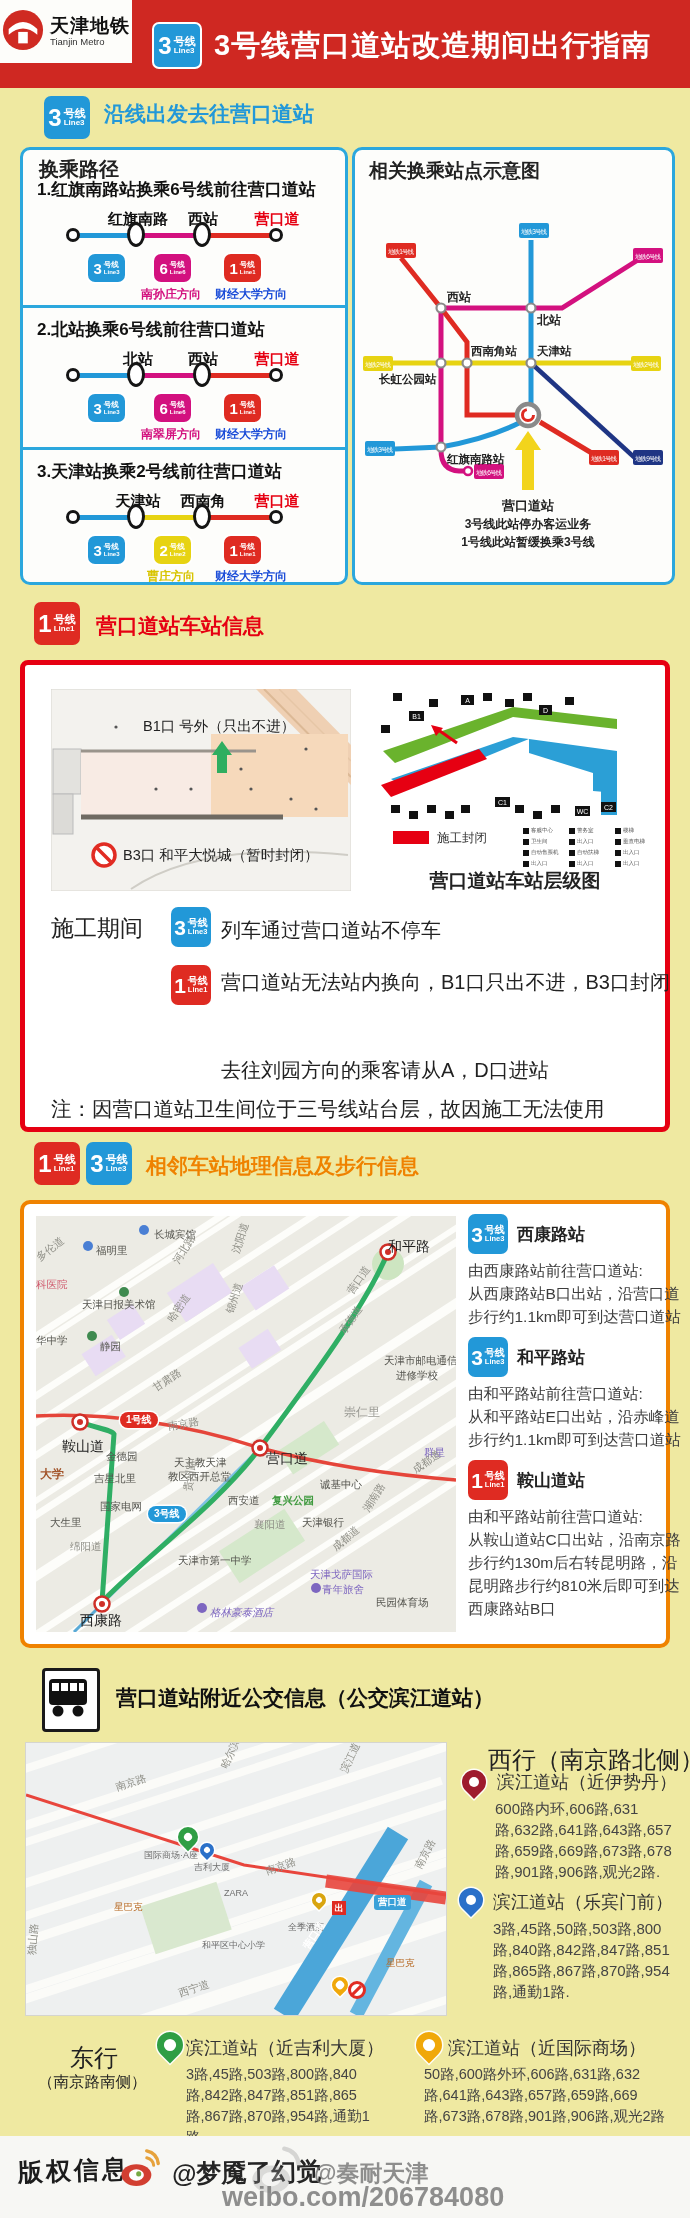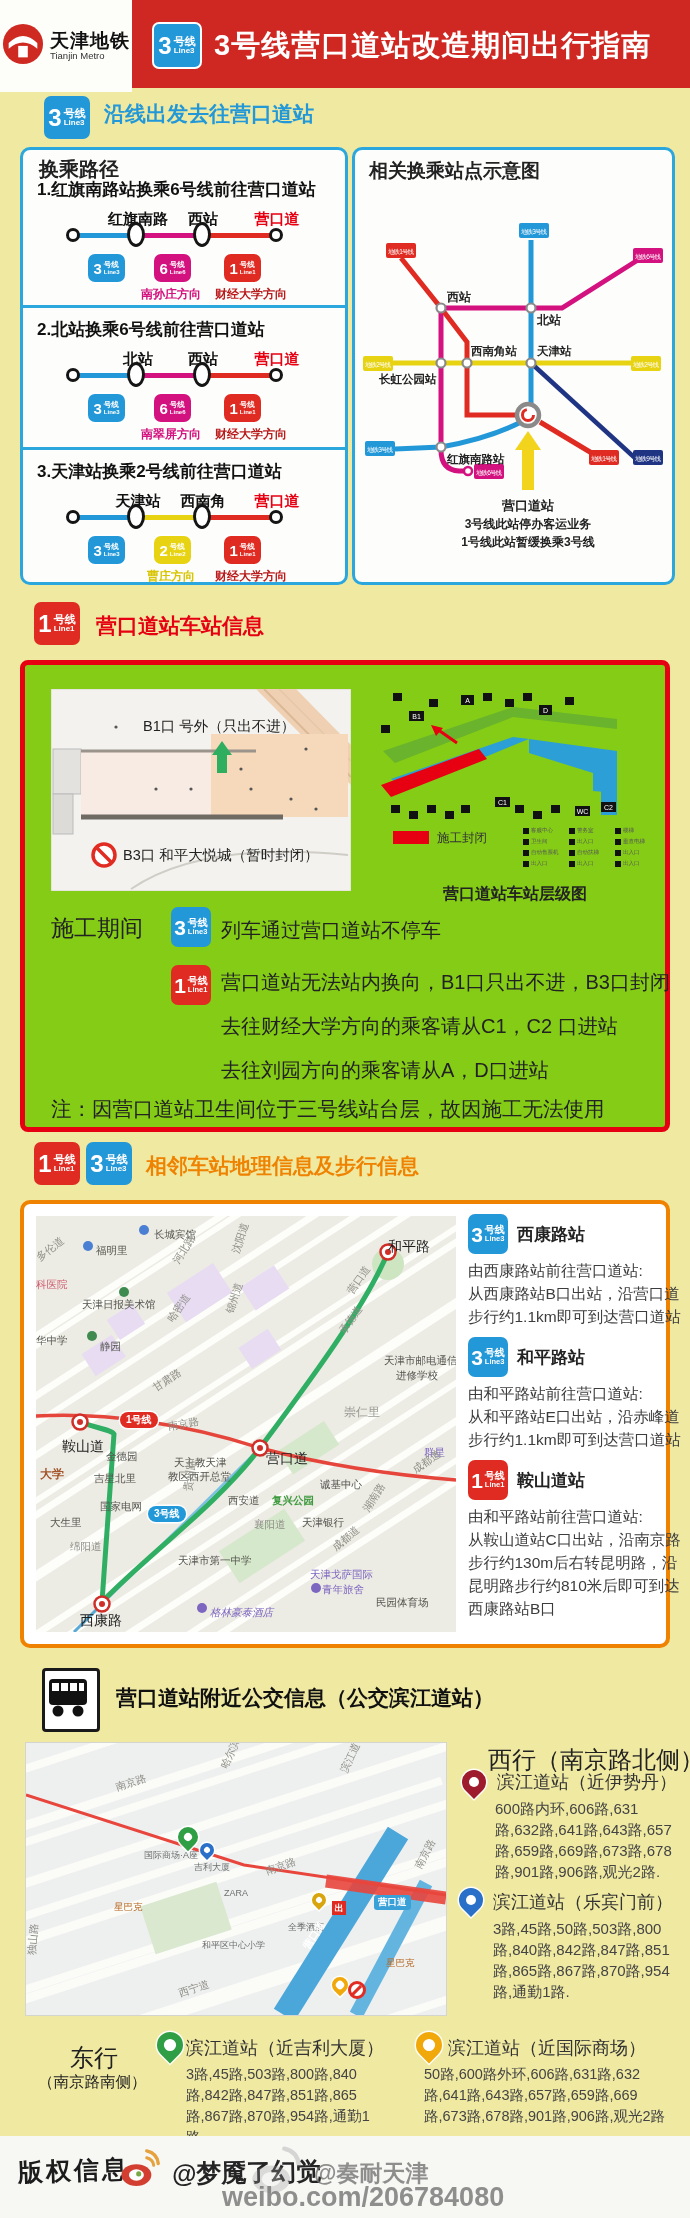--- a/index.html
+++ b/index.html
@@ -2,52 +2,52 @@
 <html><head>
 <meta charset="utf-8">
 <style>
   html,body{margin:0;padding:0;background:#ddd;}
   .page{position:relative;width:690px;height:2218px;background:#efe9a1;overflow:hidden;
         font-family:"Liberation Sans","DejaVu Sans",sans-serif;color:#222;}
   .abs{position:absolute;}
   svg{font-family:inherit;}
   
   .hdr-red{position:absolute;left:0;top:0;width:690px;height:88px;background:#cf2822;}
-  .hdr-white{position:absolute;left:0;top:0;width:132px;height:92px;background:#fdfdfa;display:flex;align-items:center;justify-content:center;gap:6px;}
+  .hdr-white{position:absolute;left:0;top:0;width:132px;height:63px;background:#fdfdfa;display:flex;align-items:center;justify-content:center;gap:6px;}
   .brand{display:flex;flex-direction:column;line-height:1.15;}
   .brand .cn{font-size:19px;font-weight:bold;color:#111;letter-spacing:1px;}
   .brand .en{font-size:9.5px;color:#333;}
   .hdr-title{position:absolute;left:214px;top:26px;font-size:29px;font-weight:bold;color:#fff;letter-spacing:1px;white-space:nowrap;}
   
   .badge{position:absolute;display:flex;align-items:center;justify-content:center;color:#fff;border-radius:7px;}
   .badge .num{font-weight:bold;line-height:1;}
   .badge .stack{display:flex;flex-direction:column;line-height:1.05;margin-left:2px;text-align:left;font-weight:bold;}
   .bc-blue{background:#2298d8;} .bc-red{background:#df2b22;} .bc-mag{background:#d3117f;} .bc-yel{background:#e7d312;}
   .bz-lg{width:46px;height:43px;} .bz-lg .num{font-size:24px;} .bz-lg .u{font-size:11px;} .bz-lg .e{font-size:8px;}
   .bz-md{width:40px;height:40px;} .bz-md .num{font-size:21px;} .bz-md .u{font-size:10px;} .bz-md .e{font-size:7.5px;}
   .bz-sm{width:37px;height:28px;box-shadow:0 0 0 2px rgba(255,255,255,.95);} .bz-sm .num{font-size:15px;} .bz-sm .u{font-size:7.5px;} .bz-sm .e{font-size:6px;}
   .hdr-badge{border:2px solid #fff;}
   
   .sec-title{position:absolute;font-weight:bold;white-space:nowrap;}
   
   .bluebox{position:absolute;background:#fdfdfb;border:3px solid #2ba7dd;border-radius:10px;}
-  .redbox{position:absolute;background:#84cc16;border:5px solid #e60012;border-radius:8px;}
+  .redbox{position:absolute;background:#ffffff;border:5px solid #e60012;border-radius:8px;}
   .orangebox{position:absolute;background:#fff;border:4px solid #ef8200;border-radius:10px;}
   .divider{position:absolute;left:0;width:100%;border-top:3px solid #2ba7dd;}
   
   .rt{position:absolute;left:0;width:100%;height:132px;}
   .rt-title{position:absolute;left:14px;top:0;font-size:17px;font-weight:bold;color:#111;}
   .stn{position:absolute;top:32px;transform:translateX(-50%);font-size:15px;font-weight:bold;color:#111;white-space:nowrap;}
   .stn.red{color:#e60012;}
   .seg{position:absolute;top:55px;height:5px;}
   .sg-blue{background:#2298d8;} .sg-mag{background:#d3117f;} .sg-red{background:#df2b22;} .sg-yel{background:#e7d312;}
   .dot{position:absolute;top:50px;width:8px;height:8px;background:#fff;border:3px solid #151515;border-radius:50%;}
   .oval{position:absolute;top:44px;width:12px;height:19px;background:#fff;border:3.5px solid #151515;border-radius:50%;}
   .dir{position:absolute;top:108px;transform:translateX(-50%);font-size:12px;font-weight:bold;white-space:nowrap;}
-  .dir.mag{color:#d3117f;} .dir.red{color:#b91c1c;} .dir.yel{color:#d8c400;}
+  .dir.mag{color:#d3117f;} .dir.red{color:#1d4ed8;} .dir.yel{color:#d8c400;}
   
   .maparea{position:absolute;overflow:hidden;}
   .mlb{position:absolute;white-space:nowrap;font-size:10.5px;color:#55554f;transform-origin:0 50%;}
   .lr{color:#8e8e86;} .ls{font-size:14px;font-weight:normal;color:#1d1d1d;} .lg{color:#9a9a94;font-size:12px;}
   .lv{color:#7d66c0;} .lgr{color:#3f9a3f;font-weight:bold;} .lu{color:#a3562c;font-weight:bold;font-size:12px;}
   .lp{color:#d05a6e;} .lo{color:#b5651d;font-size:9.5px;} .lg2{color:#6f6f6f;font-size:9px;} .lw{color:#fff;font-size:10px;font-weight:bold;}
   .pill{position:absolute;color:#fff;font-size:10px;font-weight:bold;border-radius:8px;padding:1px 6px;white-space:nowrap;box-shadow:0 0 0 1.5px #fff;}
   .pill.red{background:#df2b22;} .pill.blue{background:#2298d8;}
   
   .wcol{position:absolute;left:444px;top:10px;width:196px;}
@@ -441,40 +441,39 @@
         </div>
         <div class="lg-item">
           <span class="lg-sq"></span>
           <span>出入口</span>
         </div>
         <div class="lg-item">
           <span class="lg-sq"></span>
           <span>出入口</span>
         </div>
       </div>
-    <div class="caption" style="left:340px;top:219px;width:300px;font-size:16px;">营口道站车站层级图</div>
+    <div class="caption" style="left:340px;top:203px;width:300px;font-size:19px;">营口道站车站层级图</div>
 
     <div class="con-label" style="left:26px;top:248px;">施工期间</div>
     <div class="badge bz-md bc-blue" style="left:146px;top:242px;">
       <span class="num">3</span>
         <span class="stack">
           <span class="u">号线</span>
           <span class="e">Line3</span>
         </span>
     </div>
     <div class="con-text" style="left:196px;top:252px;">列车通过营口道站不停车</div>
     <div class="badge bz-md bc-red" style="left:146px;top:300px;">
       <span class="num">1</span>
         <span class="stack">
           <span class="u">号线</span>
           <span class="e">Line1</span>
         </span>
     </div>
     <div class="con-text" style="left:196px;top:304px;">营口道站无法站内换向，B1口只出不进，B3口封闭</div>
-    <div class="con-text" style="left:196px;top:348px;">去往财经大学方向的乘客请从C1，C2 口进站</div>
     <div class="con-text" style="left:196px;top:392px;">去往刘园方向的乘客请从A，D口进站</div>
     <div class="con-text" style="left:26px;top:430px;font-size:20.5px;">注：因营口道站卫生间位于三号线站台层，故因施工无法使用</div>
   </div>
 
   <div class="badge bz-lg bc-red" style="left:34px;top:1142px;">
     <span class="num">1</span>
       <span class="stack">
         <span class="u">号线</span>
         <span class="e">Line1</span>
       </span>

